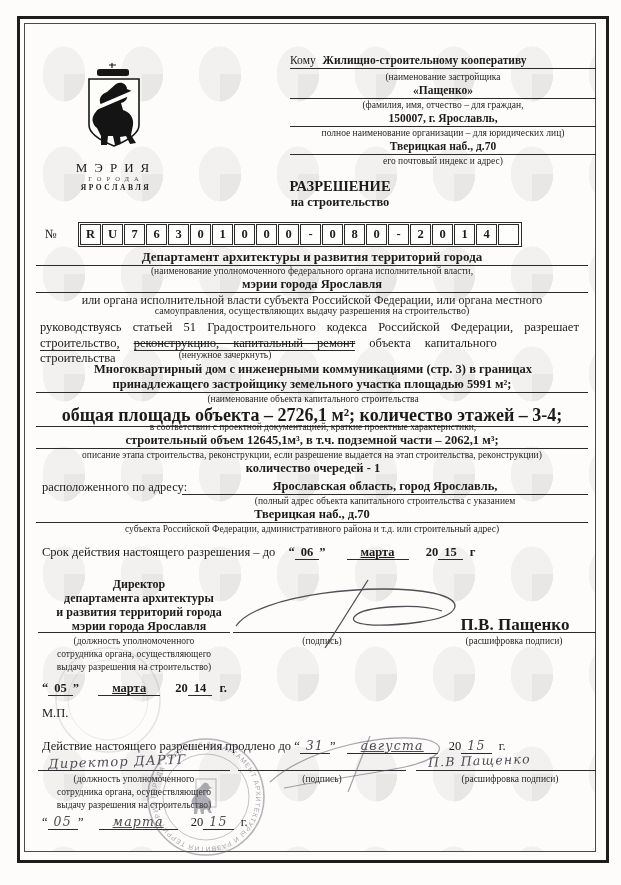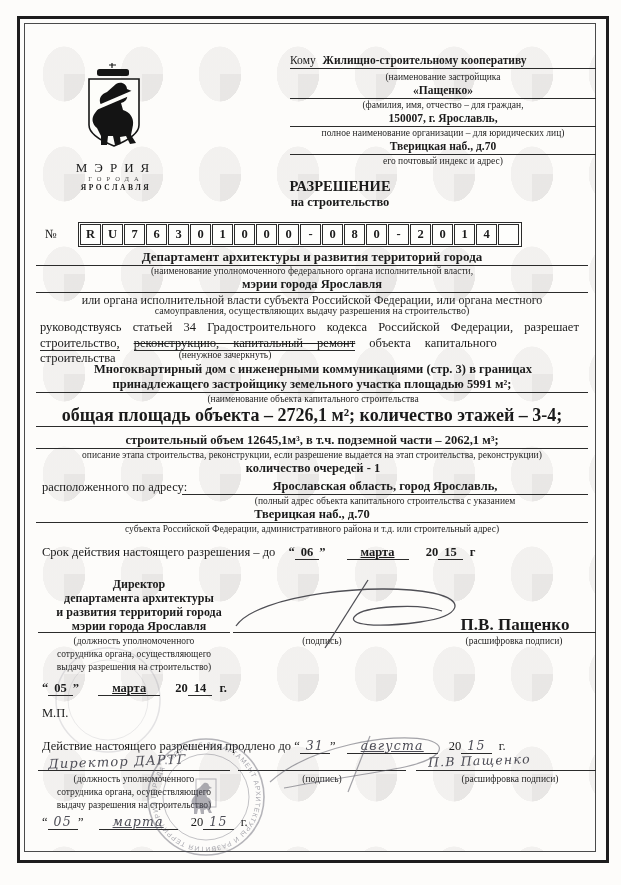--- a/index.html
+++ b/index.html
@@ -85,32 +85,33 @@
     <div class="cell">4</div>
     <div class="cell"></div>
   </div>
 
   <div class="abs b c ul" style="left:36px;top:249px;width:552px;font-size:13px">Департамент архитектуры и развития территорий города</div>
   <div class="abs sm c" style="left:36px;top:266px;width:552px">(наименование уполномоченного федерального органа исполнительной власти,</div>
   <div class="abs b c ul" style="left:36px;top:277px;width:552px;font-size:12.5px">мэрии города Ярославля</div>
   <div class="abs sm c" style="left:36px;top:293px;width:552px;font-size:12px">или органа исполнительной власти субъекта Российской Федерации, или органа местного</div>
   <div class="abs sm c" style="left:36px;top:305px;width:552px;font-size:10px">самоуправления, осуществляющих выдачу разрешения на строительство)</div>
 
-  <div class="abs t2" style="left:40px;top:320px;width:546px;word-spacing:8px">руководствуясь статьей 34 Градостроительного кодекса Российской Федерации, разрешает</div>
+  <div class="abs t2" style="left:40px;top:320px;width:546px;word-spacing:8px">руководствуясь статьей 51 Градостроительного кодекса Российской Федерации, разрешает</div>
   <div class="abs t2" style="left:40px;top:336px;width:546px;word-spacing:11px">
     <span class="ul">строительство,</span>
     <span class="ul strike">реконструкцию, капитальный ремонт</span>
     <span>объекта капитального строительства</span>
   </div>
   <div class="abs sm c" style="left:60px;top:350px;width:330px">(ненужное зачеркнуть)</div>
 
   <div class="abs b c" style="left:40px;top:362px;width:546px;font-size:12.5px">Многоквартирный дом с инженерными коммуникациями (стр. 3) в границах</div>
   <div class="abs b c ul" style="left:36px;top:377px;width:552px;font-size:12.5px">принадлежащего застройщику земельного участка площадью 5991 м²;</div>
   <div class="abs sm c" style="left:40px;top:394px;width:546px">(наименование объекта капитального строительства</div>
   <div class="abs b c ul" style="left:36px;top:405px;width:552px;font-size:18px">общая площадь объекта – 2726,1 м²; количество этажей – 3-4;</div>
+  <div class="abs sm c" style="left:40px;top:422px;width:546px">в соответствии с проектной документацией, краткие проектные характеристики,</div>
   <div class="abs b c ul" style="left:36px;top:433px;width:552px;font-size:12.5px">строительный объем 12645,1м³, в т.ч. подземной части – 2062,1 м³;</div>
   <div class="abs sm c" style="left:36px;top:450px;width:552px">описание этапа строительства, реконструкции, если разрешение выдается на этап строительства, реконструкции)</div>
   <div class="abs b c" style="left:40px;top:461px;width:546px;font-size:12.5px">количество очередей - 1</div>
 
   <div class="abs t2" style="left:42px;top:480px">расположенного по адресу:</div>
   <div class="abs b c ul" style="left:182px;top:479px;width:406px;font-size:12.5px">Ярославская область, город Ярославль,</div>
   <div class="abs sm c" style="left:182px;top:496px;width:406px">(полный адрес объекта капитального строительства с указанием</div>
   <div class="abs b c ul" style="left:36px;top:507px;width:552px;font-size:12.5px">Тверицкая наб., д.70</div>
   <div class="abs sm c" style="left:36px;top:524px;width:552px">субъекта Российской Федерации, административного района и т.д. или строительный адрес)</div>
 

